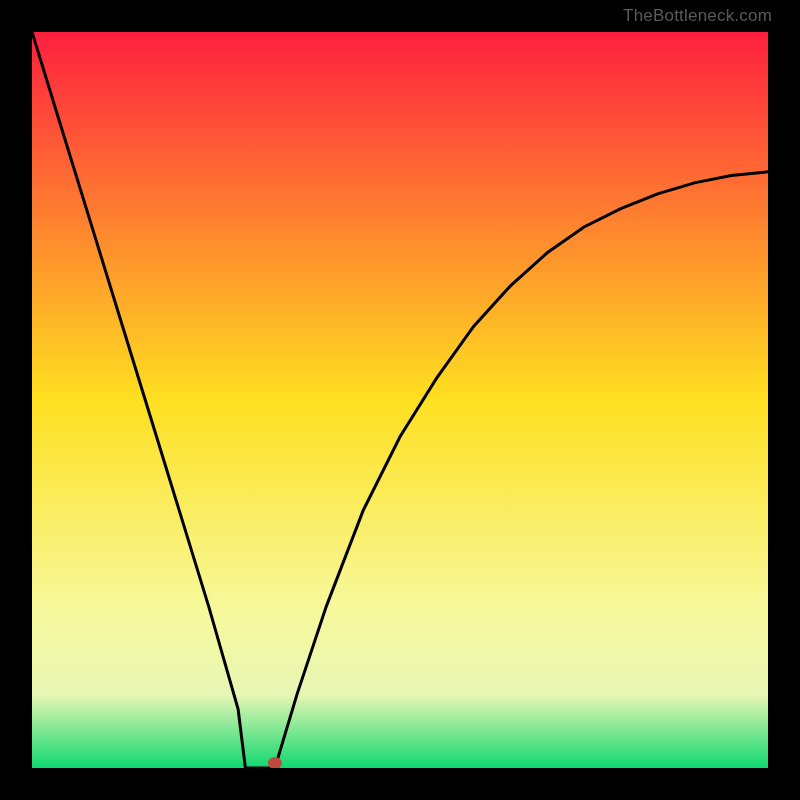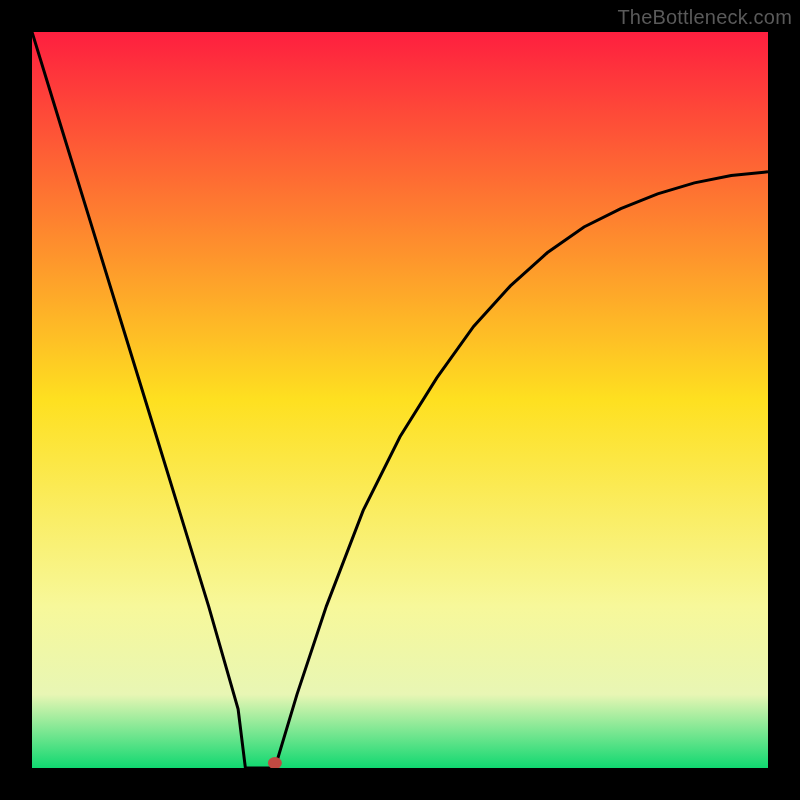--- a/index.html
+++ b/index.html
@@ -23,23 +23,23 @@
     position: absolute;
     left: 32px;
     top: 32px;
     width: 736px;
     height: 736px;
     overflow: hidden;
   }
   .watermark {
     position: absolute;
     top: 6px;
-    right: 8px;
+    right: 28px;
     color: #5a5a5a;
-    font-size: 20px;
+    font-size: 17px;
     font-weight: 400;
     letter-spacing: 0.2px;
     z-index: 3;
   }
 </style>
 </head>
 <body>
 
 <div class="frame">
   <div class="watermark">TheBottleneck.com</div>

